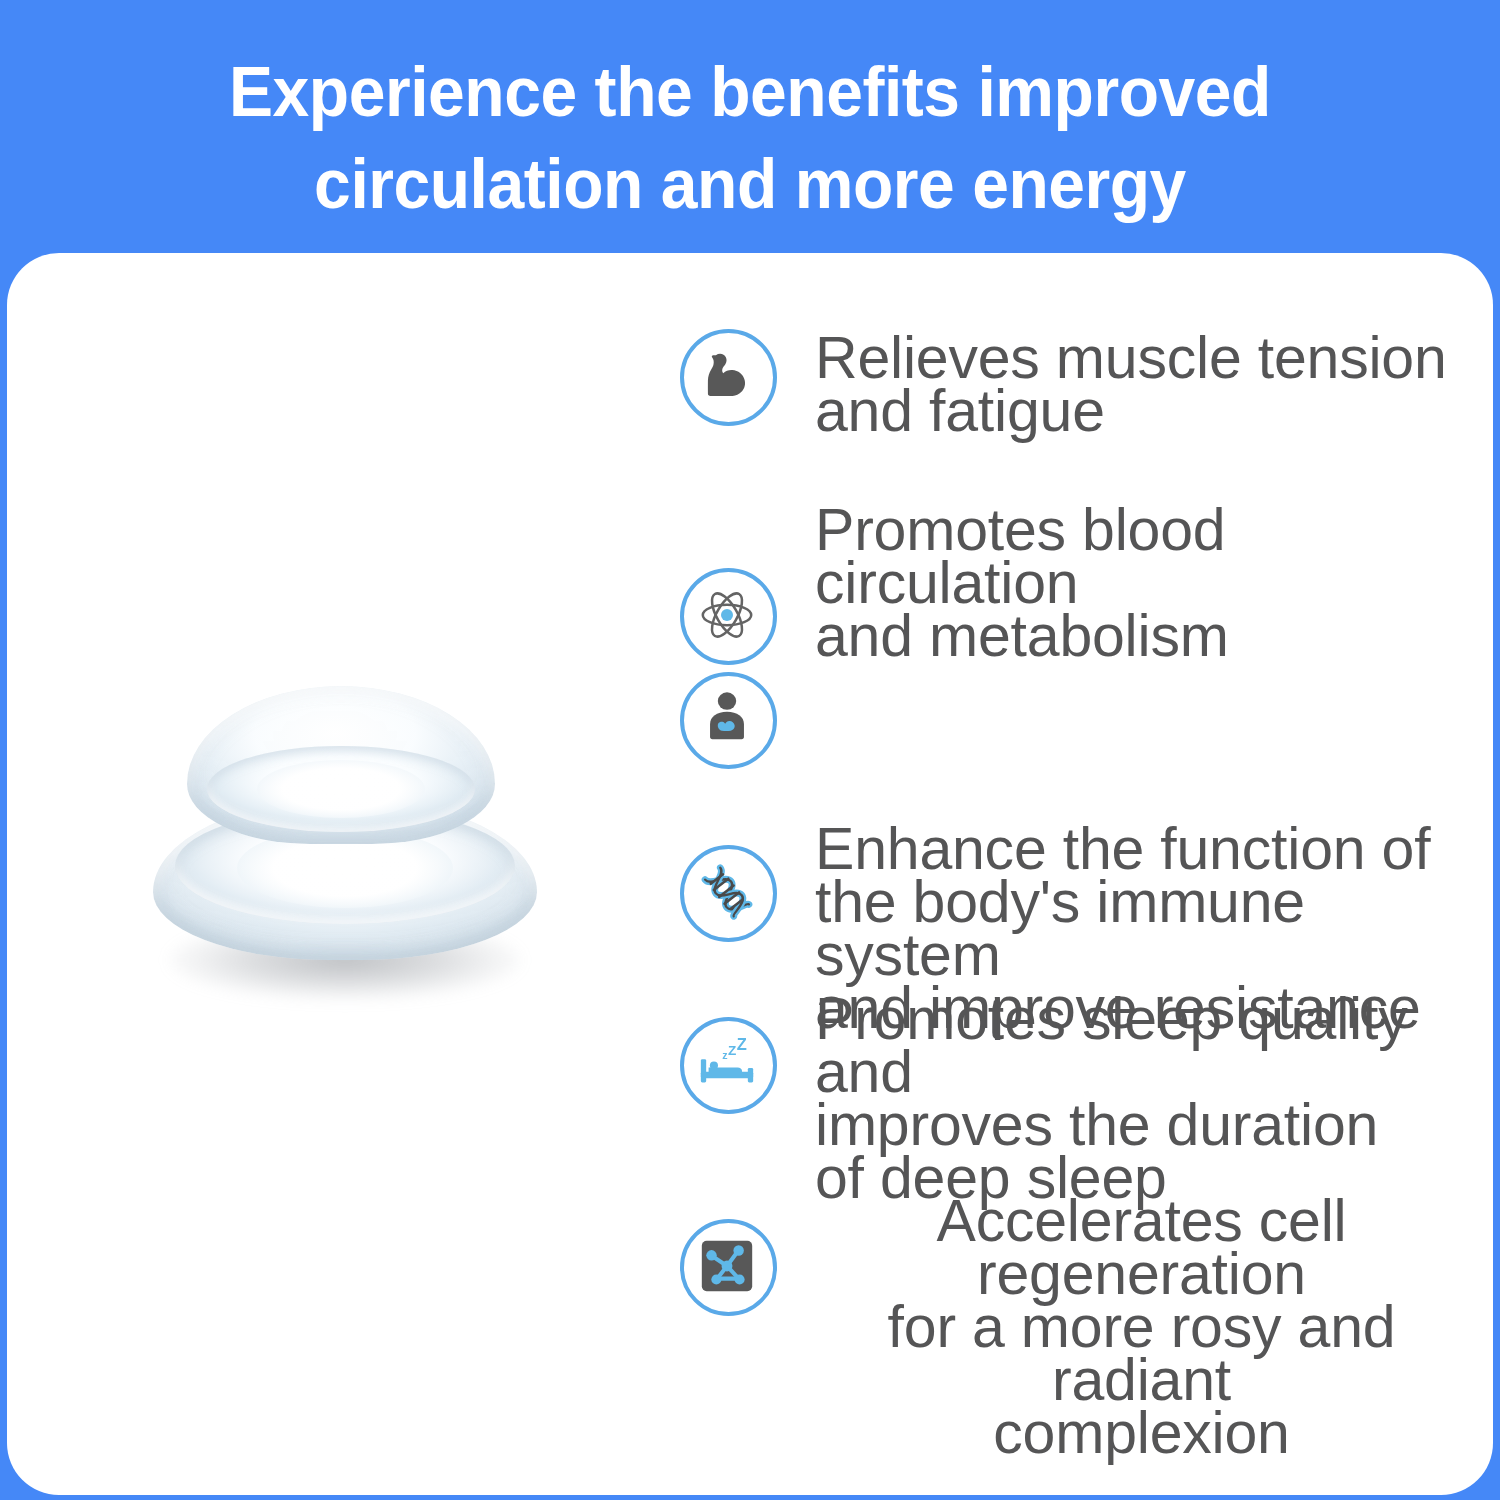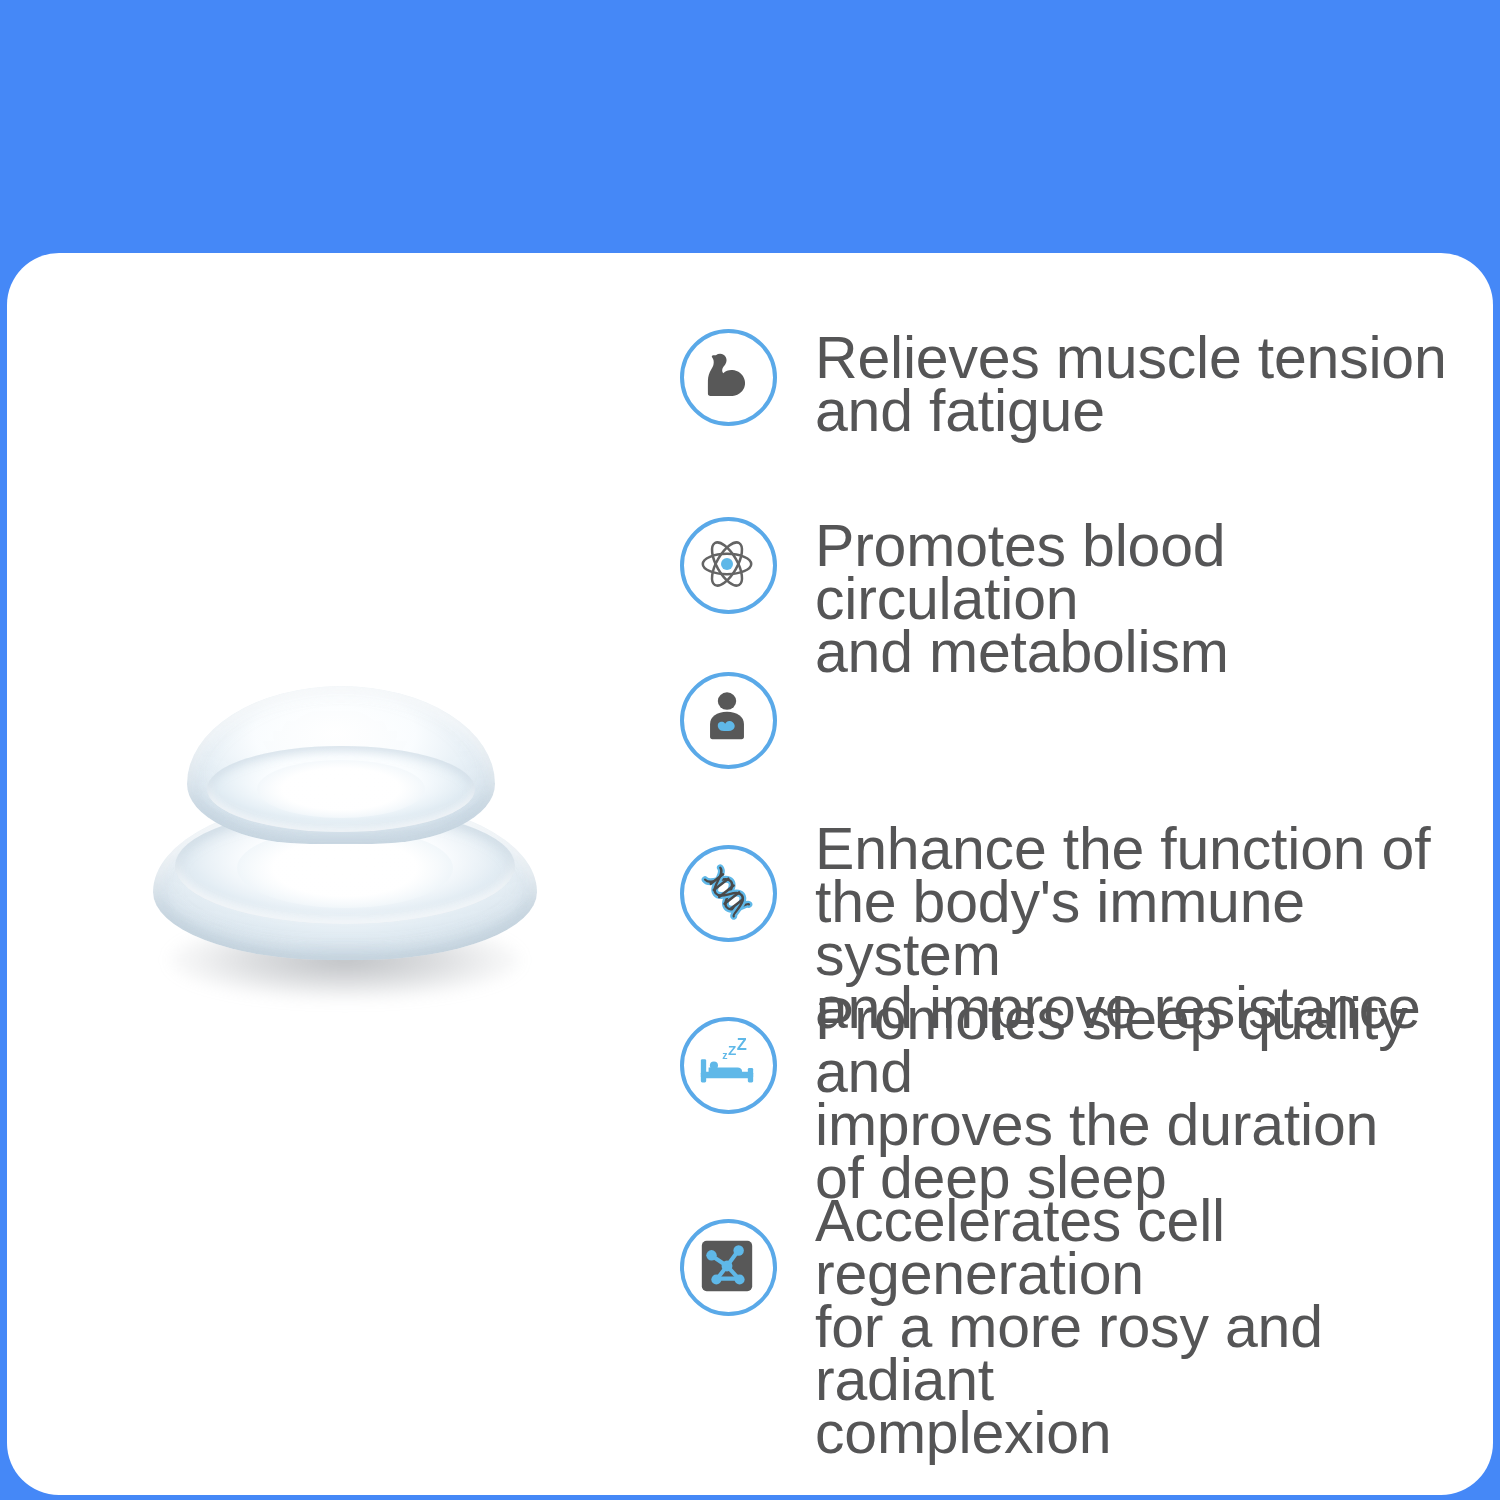--- a/index.html
+++ b/index.html
@@ -253,39 +253,43 @@
     font-family: "Liberation Sans Narrow", "Liberation Sans", sans-serif;
     font-size: 59px;
     line-height: 53px;
     letter-spacing: -0.2px;
     white-space: pre-line;
     padding-left: 40px;
     padding-top: 2px;
   }
   
   #row-0 { top: 0px; }
-  #row-1 { top: 188px; }
+  #row-1 { top: 172px; align-items: flex-end; }
   #row-2 { top: 343px; }
   #row-3 { top: 516px; }
   #row-4 { top: 688px; }
   #row-5 { top: 890px; }
 
   
   #row-0 .benefit-text { padding-top: 5px; }
   #row-1 .benefit-text { padding-top: 5px; }
   #row-2 .benefit-text { padding-top: 5px; }
   #row-3 .benefit-text { padding-top: -2px; margin-top: -22px; }
   #row-4 .benefit-text { margin-top: -24px; }
-  #row-5 .benefit-text { margin-top: -24px; }
+  #row-5 .benefit-text { margin-top: -24px; text-align: center; }
 </style>
 </head>
 <body>
 
 <div id="page">
 
+  <div id="header-band">
+    <div id="page-title">Experience the benefits improved
+circulation and more energy</div>
+  </div>
 
   <div id="content-card"></div>
 
   <div id="product-panel">
     <div id="product-figure">
       <div id="cup-shadow"></div>
       <div id="cup-lower"></div>
       <div id="cup-lower-rim"></div>
       <div id="cup-lower-inner"></div>
       <div id="cup-waist"></div>

